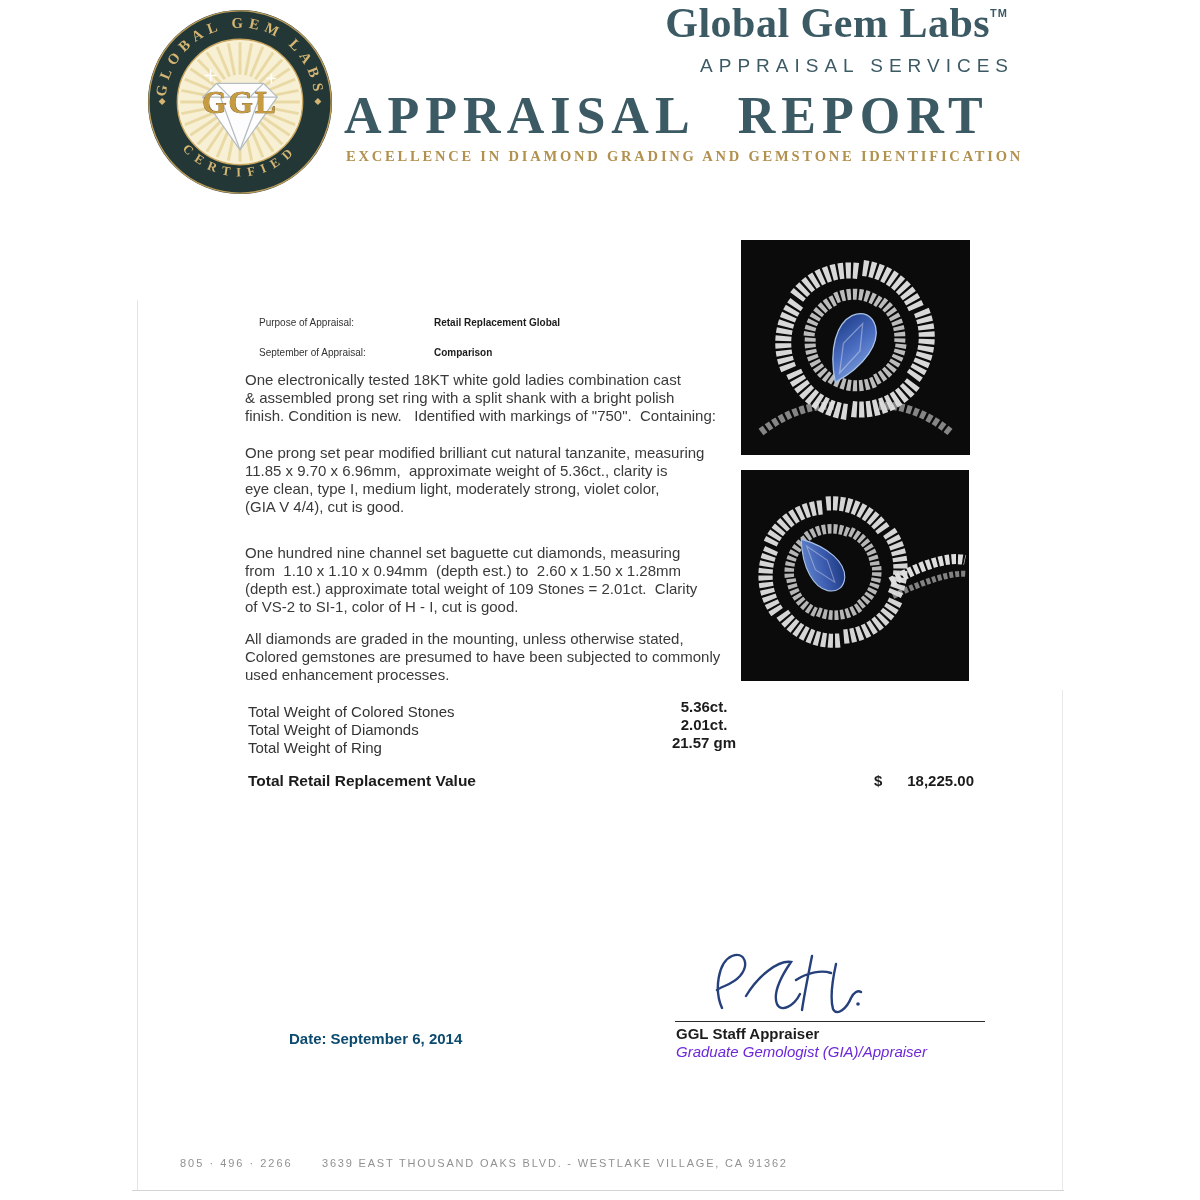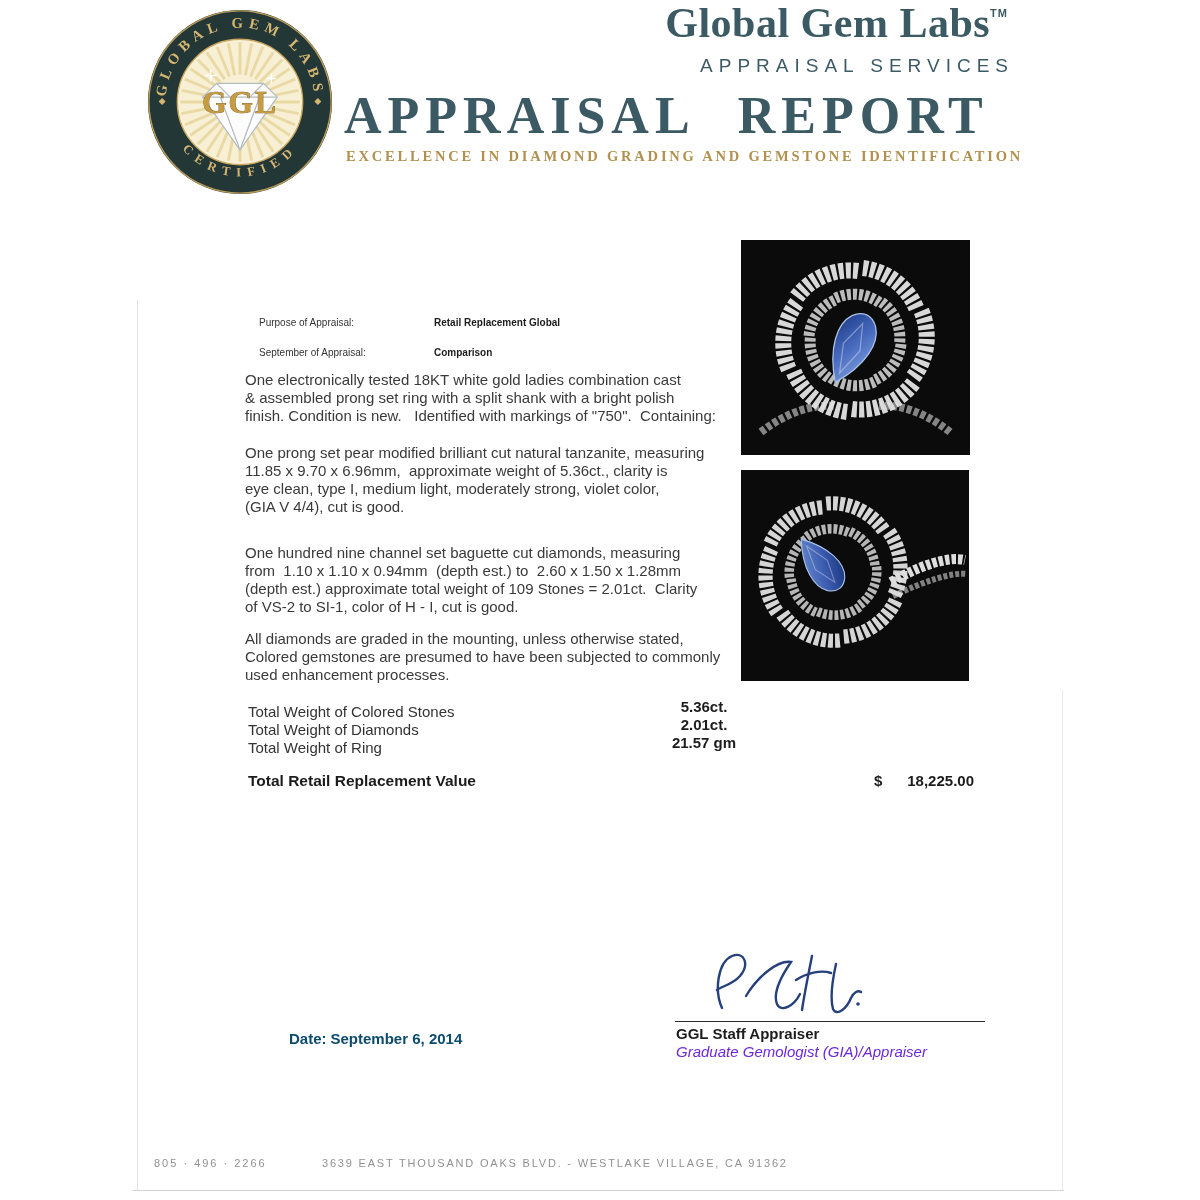--- a/index.html
+++ b/index.html
@@ -35,21 +35,21 @@
 
   
   .sig-line { left:675px; top:1021px; width:310px; height:1px; background:#2a2a2a; }
   .sig-name { left:676px; top:1025px; font-size:15px; font-weight:700; color:#1c1c1c; }
   .sig-title { left:676px; top:1043px; font-size:15px; font-style:italic; color:#6d28d9; }
   .date-row { left:253px; top:1030px; font-size:15px; font-weight:700; color:#0c4a6e;margin-left:36px; }
   .date-row span { margin-right:4px; }
 
   
   .footer-text { top:1157px; font-size:11px; letter-spacing:2px; color:#919191; white-space:nowrap; }
-  .f-phone { left:154px; }
+  .f-phone { left:180px; }
   .f-address { left:322px; letter-spacing:1.8px; }
   .f-site { left:843px;margin-top:43px; }
 
   
   .scan-left { left:137px; top:300px; width:1px; height:890px; background:#e4e4e4; }
   .scan-right { left:1062px; top:690px; width:1px; height:500px; background:#e9e9e9; }
   .scan-bottom { left:132px; top:1190px; width:932px; height:1px; background:#d3d3d3; }
 </style>
 </head>
 <body>

